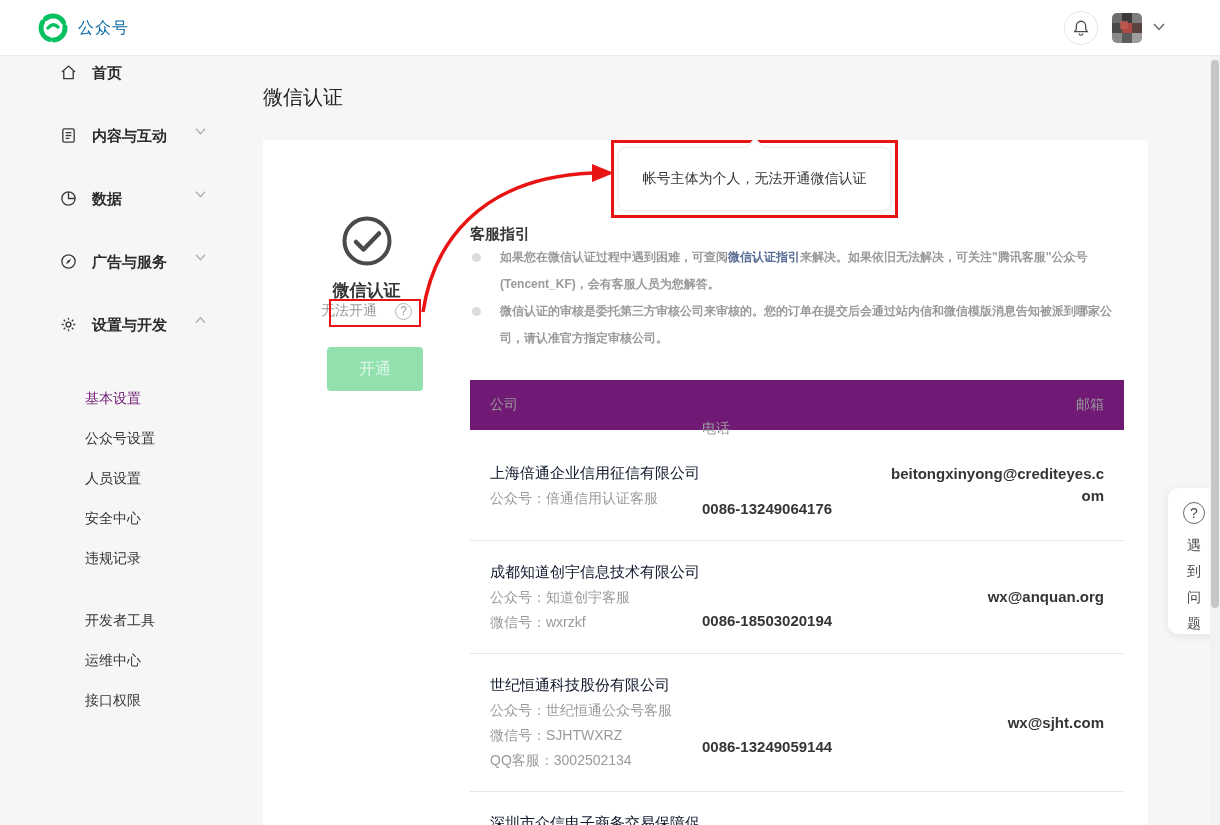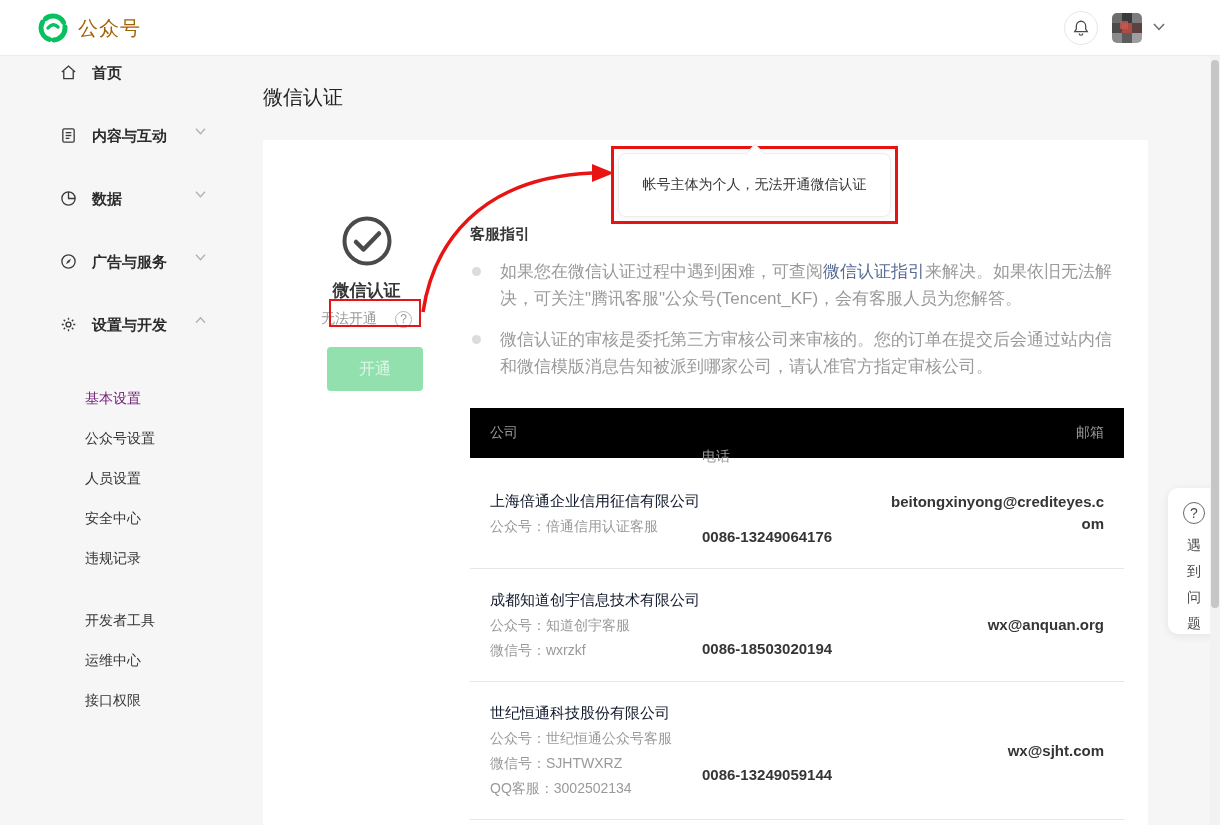--- a/index.html
+++ b/index.html
@@ -3,21 +3,21 @@
 <meta charset="utf-8">
 <style>
   * { margin:0; padding:0; box-sizing:border-box; }
   html,body { background:#fff; }
   body { font-family:"Liberation Sans","DejaVu Sans",sans-serif; color:#353535; }
   .app { position:relative; width:1220px; height:825px; overflow:hidden; background:#f6f6f6; }
 
   
   .topbar { position:absolute; left:0; top:0; width:1220px; height:56px; background:#fff; border-bottom:1px solid #ececec; z-index:5; }
   .brand { position:absolute; left:38px; top:13px; display:flex; align-items:center; gap:10px; }
-  .brand-text { font-size:20px; color:#a16207; letter-spacing:1px; }
+  .brand-text { font-size:16px; color:#0369a1; letter-spacing:1px; }
   .bell-wrap { position:absolute; left:1064px; top:11px; width:34px; height:34px; border:1px solid #e6e6e6; border-radius:50%; display:flex; align-items:center; justify-content:center; }
   .avatar { position:absolute; left:1112px; top:13px; width:30px; height:30px; border-radius:5px; overflow:hidden; }
   .hdr-chev { position:absolute; left:1152px; top:22px; }
 
   
   .sidebar { position:absolute; left:0; top:56px; width:235px; height:769px; padding-top:8px; }
   .nav-item { height:63px; display:flex; align-items:flex-start; padding-left:60px; cursor:pointer; }
   .nav-item .lbl { font-size:15px; font-weight:600; color:#2b2b2b; margin-left:15px; }
   .nav-item .chev { margin-left:auto; margin-right:28px; }
   .sub-item { height:40px; display:flex; align-items:center; padding-left:85px; font-size:14px; color:#353535; cursor:pointer; }
@@ -25,44 +25,44 @@
   .sub-gap { height:22px; }
 
   
   .page-title { position:absolute; left:263px; top:84px; font-size:20px; font-weight:500; color:#222; z-index:2; }
   .card { position:absolute; left:263px; top:140px; width:885px; height:685px; background:#fff; z-index:1; }
 
   
   .v-col { position:absolute; left:0; top:0; width:207px; text-align:center; }
   .check-wrap { margin:75px auto 0; width:52px; height:52px; }
   .v-title { margin-top:12px; font-size:17px; font-weight:600; color:#353535; }
-  .v-status { margin-top:8px; font-size:14px; color:#9a9a9a; display:flex; align-items:center; justify-content:center; gap:18px; }
+  .v-status { font-size:14px; color:#9a9a9a; display:flex; align-items:center; justify-content:center; gap:18px; }
   .qmark { display:inline-flex; width:17px; height:17px; border:1px solid #b5b5b5; border-radius:50%; color:#9a9a9a; font-size:12px; align-items:center; justify-content:center; }
   .open-btn { position:absolute; left:64px; top:207px; width:96px; height:44px; background:#91e0ae; color:#dff6e8; border:none; border-radius:4px; font-size:16px; font-family:inherit; }
 
   
   .r-col { position:absolute; left:207px; top:85px; width:654px; }
   .guide-title { font-size:15px; font-weight:600; color:#353535; }
-  .bullet { position:relative; margin-top:14px; padding-left:30px; font-size:17px; line-height:27px; color:#9a9a9a; }
+  .bullet { position:relative; padding-left:30px; font-size:12px; line-height:27px; color:#9a9a9a;font-weight:bold; }
   .bullet::before { content:""; position:absolute; left:2px; top:9px; width:9px; height:9px; border-radius:50%; background:#dcdcdc; }
   .bullet a { color:#576b95; text-decoration:none; }
 
   .ctable { margin-top:28px; }
-  .t-head { display:flex; align-items:center; height:50px; background:#000000; color:#9a9a9a; font-size:14px; }
+  .t-head { display:flex; align-items:center; height:50px; background:#701a75; color:#9a9a9a; font-size:14px; }
   .t-row { display:flex; align-items:center; padding:20px 0; border-bottom:1px solid #e7e7eb; }
   .c-company { flex:0 0 232px; padding-left:20px; }
   .c-phone   { flex:0 0 180px; padding-right:42px;margin-top:48px; }
   .c-email   { flex:1 1 auto; text-align:right; padding-right:20px; }
   .co-name { font-size:15px; color:#0f172a; line-height:22px; }
   .co-detail { font-size:14px; color:#9a9a9a; line-height:22px; margin-top:3px; }
   .phone-val, .email-val { font-size:15px; font-weight:bold; color:#353535; line-height:22px; word-break:break-all; }
 
   
   .anno { position:absolute; z-index:20; }
-  .red-box { left:611px; top:146px; width:287px; height:78px; border:3px solid #e81414; background:transparent; }
+  .red-box { left:611px; top:140px; width:287px; height:78px; border:3px solid #e81414; background:transparent; }
   .tip-bubble { position:absolute; left:4px; top:4px; right:4px; bottom:4px; background:#fff; border:1px solid #ededed; border-radius:8px; box-shadow:0 2px 12px rgba(0,0,0,.05); display:flex; align-items:center; justify-content:center; }
   .tip-caret { position:absolute; left:50%; top:0; width:14px; height:14px; margin-left:-7px; background:#fff; border-left:1px solid #ededed; border-top:1px solid #ededed; transform:translateY(-7px) rotate(45deg); }
   .tip-text { position:relative; font-size:14px; color:#353535; }
   .badge-box { left:329px; top:299px; width:92px; height:28px; border:2px solid #e81414; }
   .arrow-svg { left:330px; top:140px; width:300px; height:200px; pointer-events:none; }
 
   
   .float-help { position:absolute; left:1168px; top:488px; width:52px; height:146px; background:#fff; border-radius:10px; box-shadow:0 2px 10px rgba(0,0,0,.08); z-index:15; text-align:center; padding-top:14px; cursor:pointer; }
   .float-label { width:16px; margin:8px auto 0; font-size:14px; color:#4a4a4a; line-height:26px; word-break:break-all; }
 

